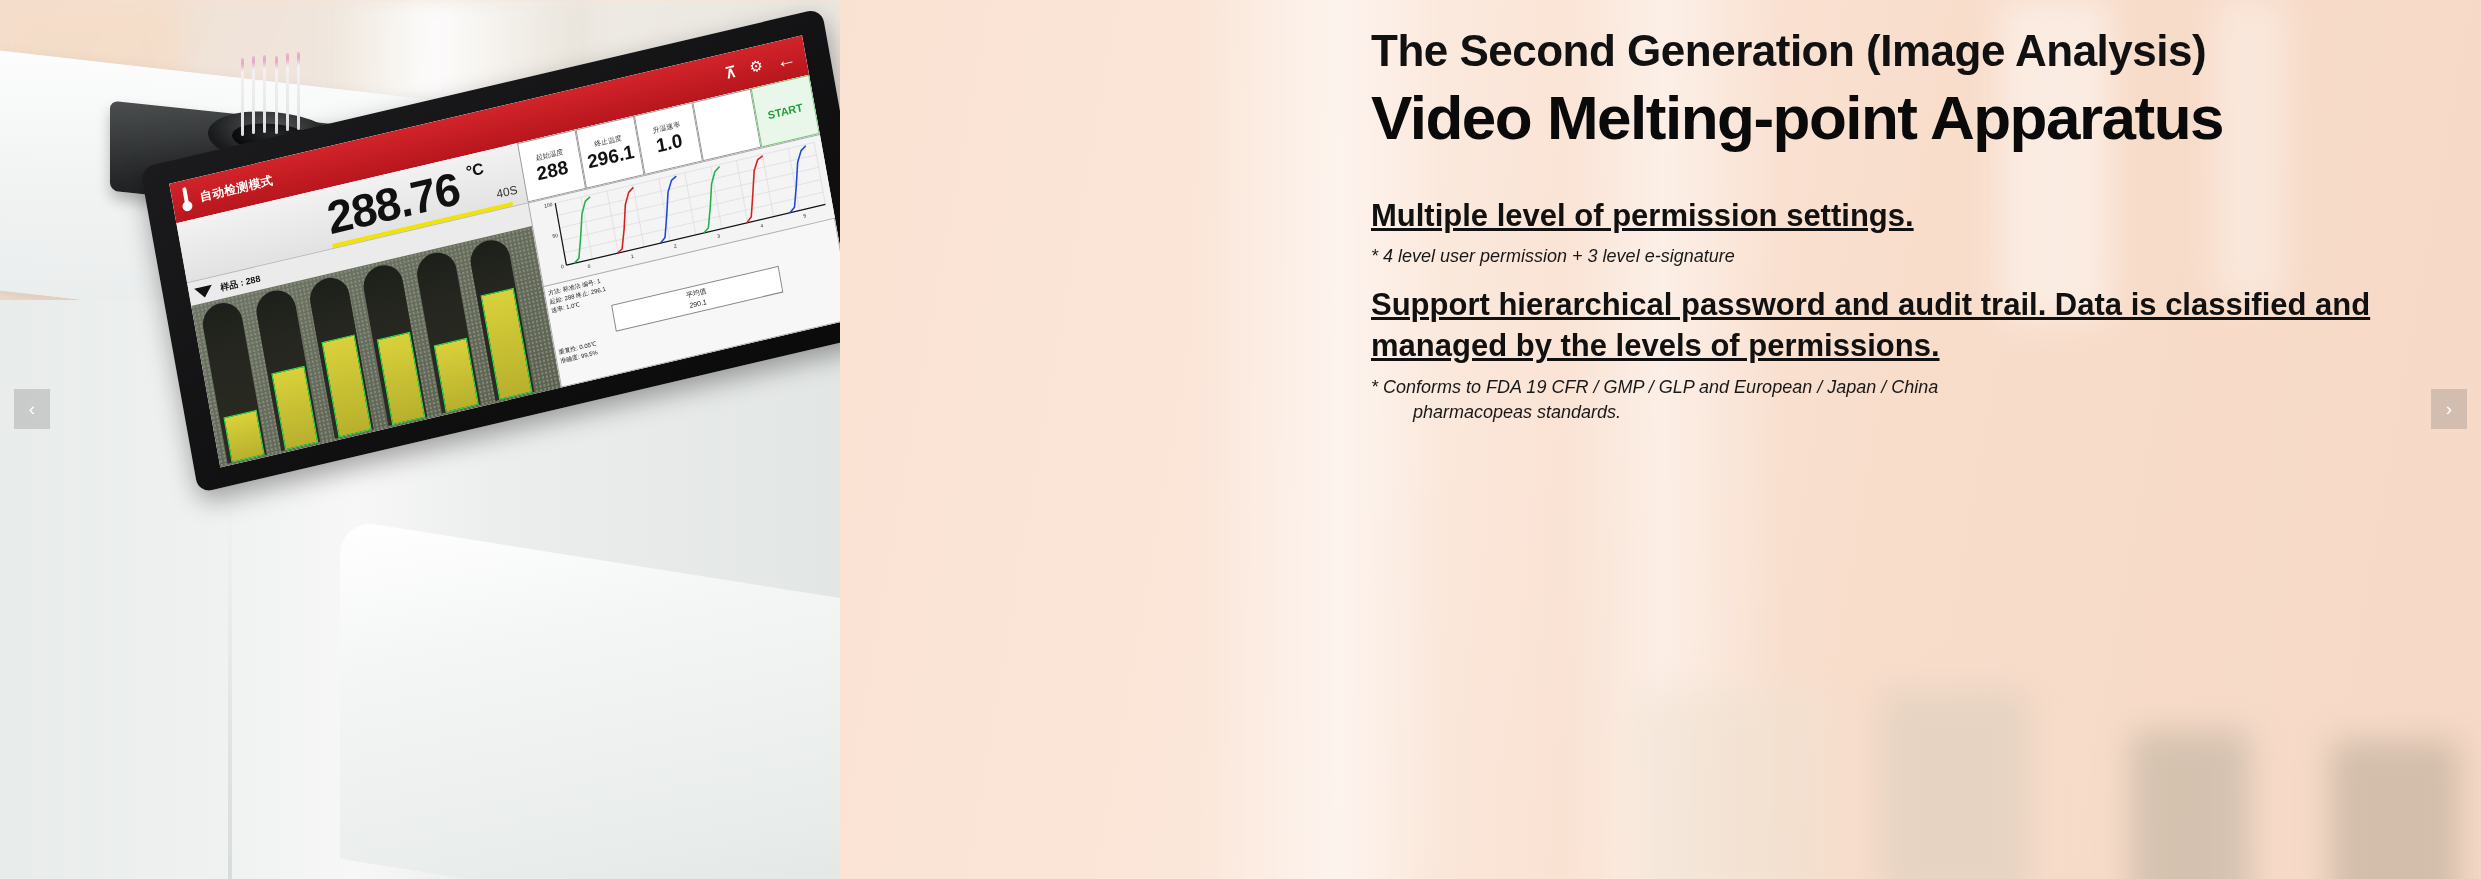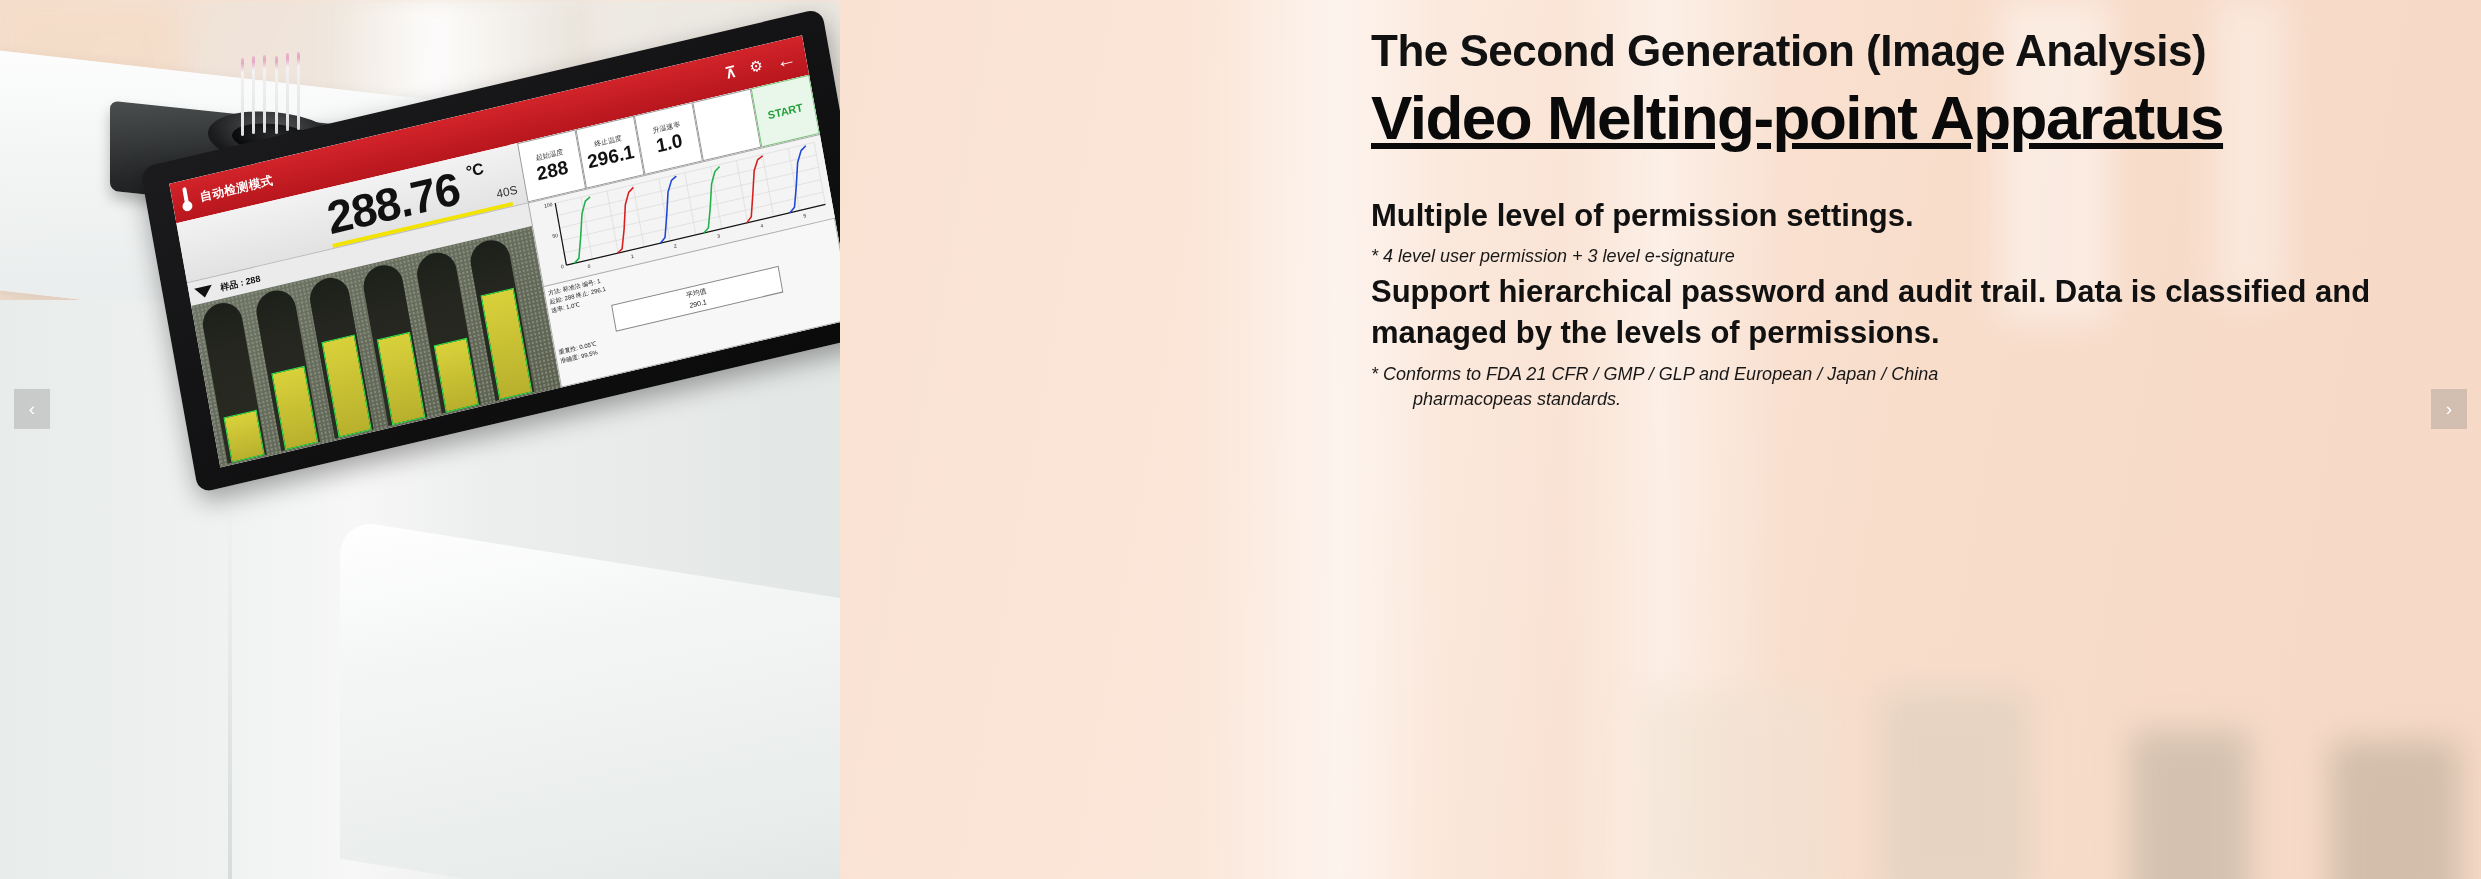--- a/index.html
+++ b/index.html
@@ -137,25 +137,25 @@
      box-sizing:border-box;line-height:1.5;}
   .sc-table .trow{display:flex;justify-content:space-between;}
   .sc-table .tmid{text-align:center;border:1px solid #888;background:#fff;
      margin:3px 60px;padding:2px;font-size:7px;}
 
   
   .copy{position:absolute;left:1371px;top:0;width:1060px;height:672px;}
   .t-kicker{font-size:44px;font-weight:bold;color:#111;letter-spacing:-.5px;margin-top:26px;
      font-family:"Liberation Sans",sans-serif;}
   .t-title{font-size:62px;font-weight:bold;color:#0a0a0a;letter-spacing:-1.5px;margin-top:6px;
-     font-family:"Liberation Sans",sans-serif;text-decoration:underline;}
+     font-family:"Liberation Sans",sans-serif;}
   .t-lede{font-size:33px;font-style:italic;font-weight:bold;color:#141414;line-height:1.42;
      margin-top:18px;max-width:1030px;}
   .t-green{font-size:46px;font-weight:bold;color:#3fe58c;margin-top:22px;letter-spacing:-.5px;}
-  .t-body{font-size:31px;font-weight:bold;color:#111;line-height:1.35;margin-top:1px;max-width:1040px;}
+  .t-body{font-size:31px;font-weight:bold;color:#111;line-height:1.35;margin-top:14px;max-width:1040px;text-decoration:underline;}
   .t-note{font-size:18px;font-style:italic;color:#181818;margin-top:8px;line-height:1.4;max-width:1040px;}
   .t-note .indent{display:block;padding-left:42px;}
 
   
   .nav{position:absolute;top:389px;width:36px;height:40px;
      background:rgba(120,120,120,.28);display:flex;align-items:center;justify-content:center;
      color:#fff;font-size:19px;cursor:pointer;}
   .nav-left{left:14px;}
   .nav-right{right:14px;}
 </style>
@@ -326,21 +326,21 @@
 
   <div class="copy">
     <div class="t-kicker">The Second Generation (Image Analysis)</div>
     <h1 class="t-title">Video Melting-point Apparatus</h1>
 
     <div class="t-body">Multiple level of permission settings.</div>
     <div class="t-note">* 4 level user permission + 3 level e-signature</div>
 
     <div class="t-body">Support hierarchical password and audit trail. Data is classified and managed by the levels of permissions.</div>
     <div class="t-note">
-      <span>* Conforms to FDA 21 CFR / GMP / GLP and European / Japan / China</span>
+      <span>* Conforms to FDA 19 CFR / GMP / GLP and European / Japan / China</span>
       <span class="indent">pharmacopeas standards.</span>
     </div>
   </div>
 
   <div class="nav nav-left">‹</div>
   <div class="nav nav-right">›</div>
 
 </div>
 
 </body></html>

